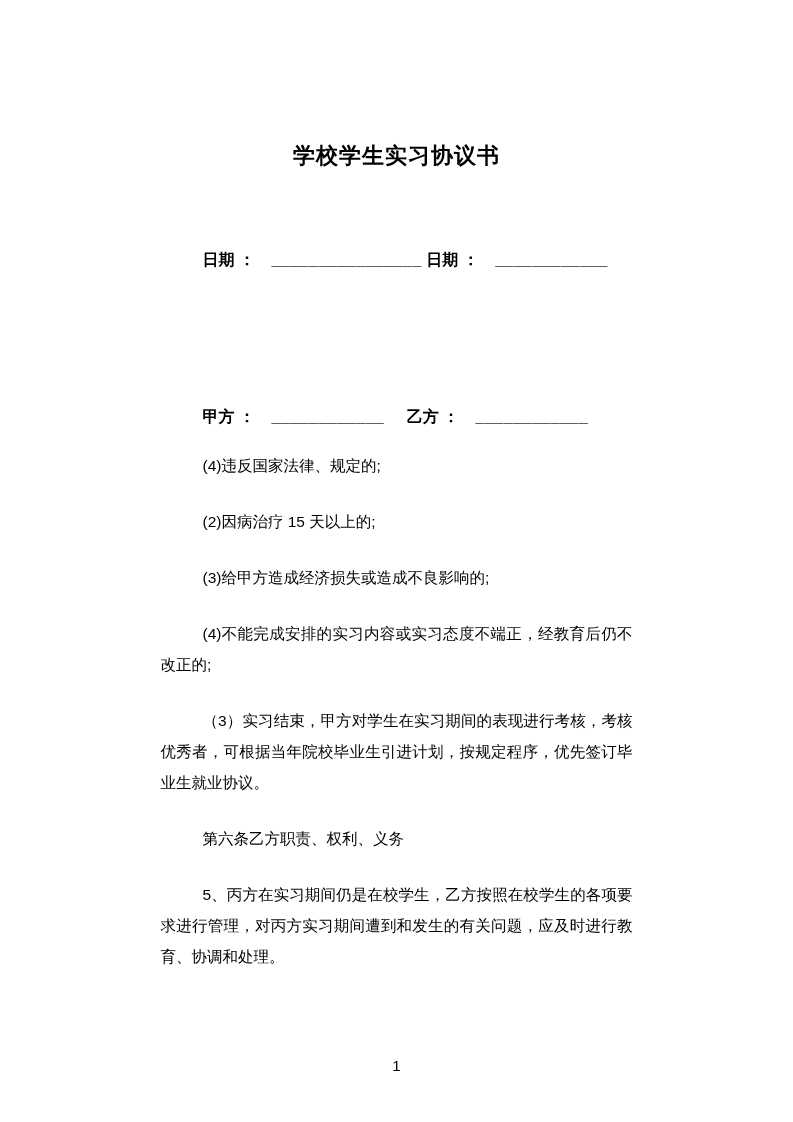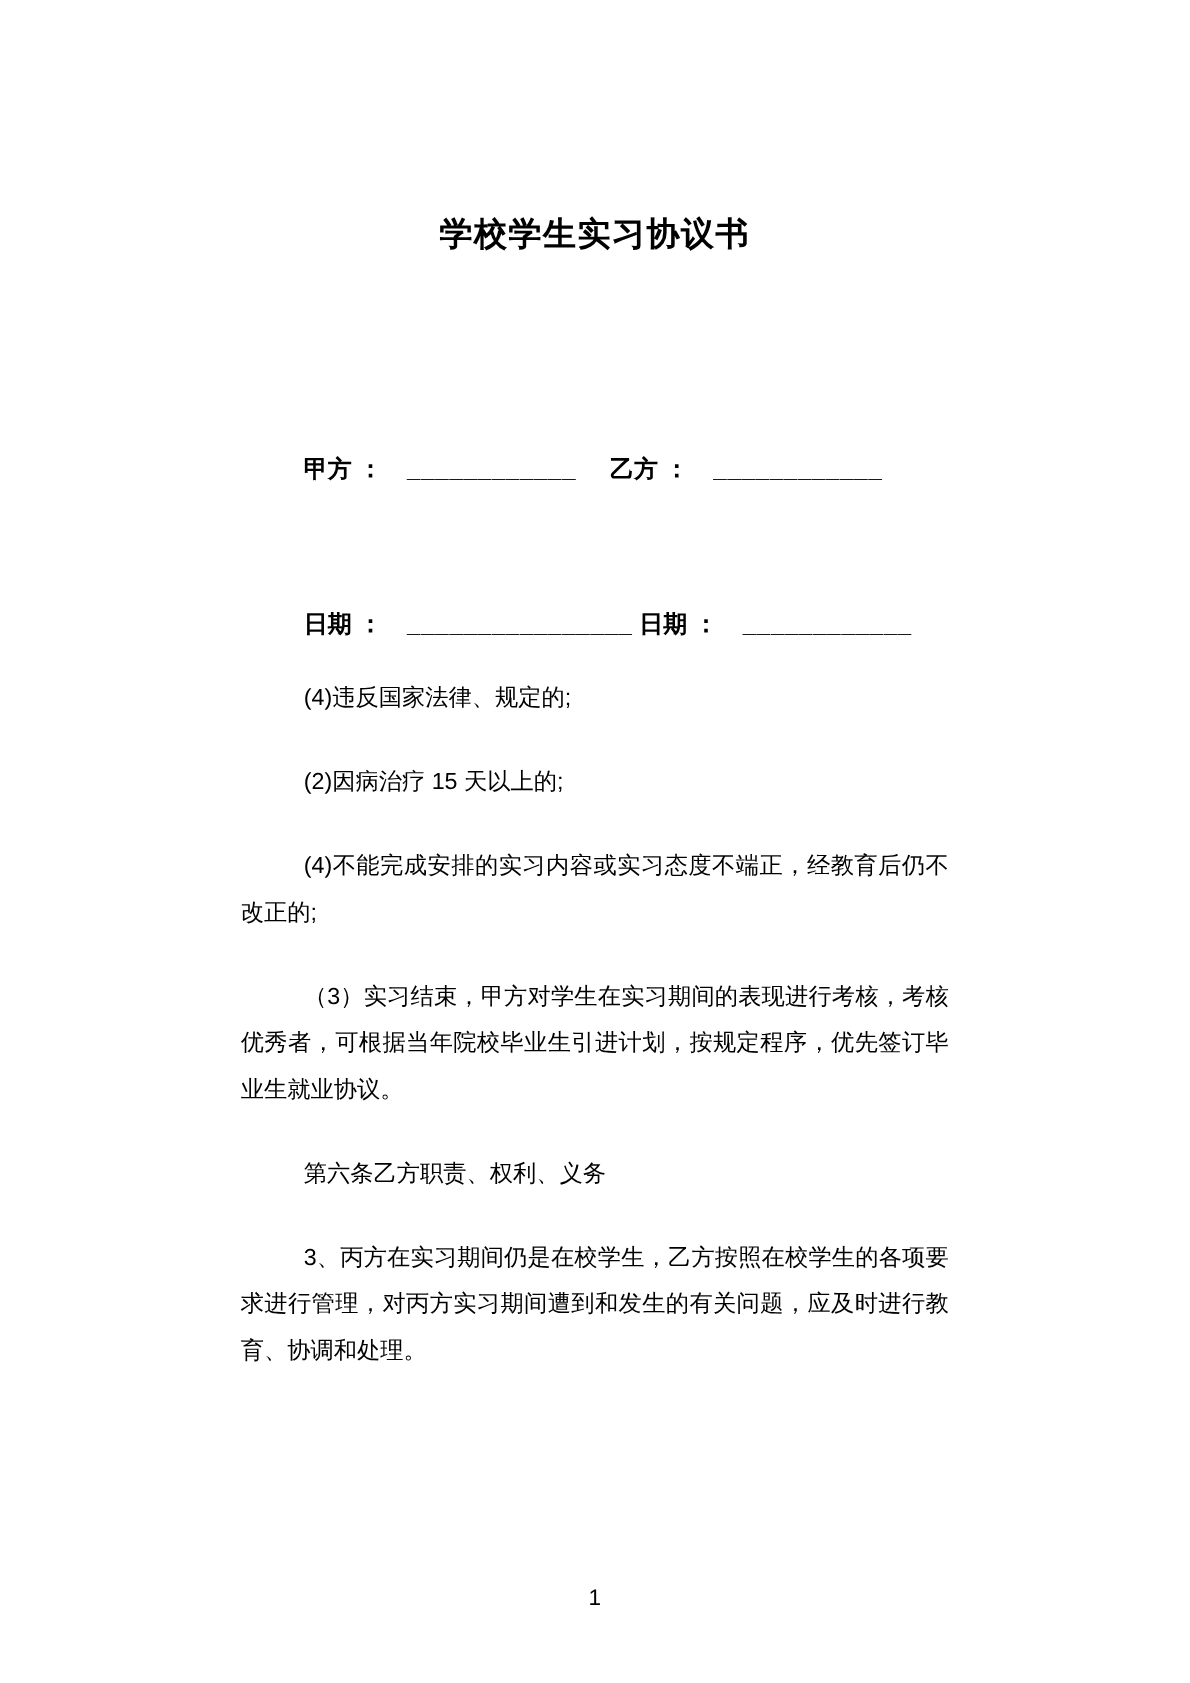--- a/index.html
+++ b/index.html
@@ -53,44 +53,45 @@
     font-size: 15px;
   }
 </style>
 </head>
 <body>
 
 <div class="page">
 
   <h1 class="doc-title">学校学生实习协议书</h1>
 
+  <p class="line bold date-line">
+    <span>日期 ：</span>
+    <span class="blank gap-sm">________________</span>
+    <span>日期 ：</span>
+    <span class="blank gap-sm">____________</span>
+  </p>
+
   <p class="line bold party-line">
     <span>甲方 ：</span>
     <span class="blank gap-sm">____________</span>
     <span class="gap-md">乙方 ：</span>
     <span class="blank gap-sm">____________</span>
   </p>
 
-  <p class="line bold date-line">
-    <span>日期 ：</span>
-    <span class="blank gap-sm">________________</span>
-    <span>日期 ：</span>
-    <span class="blank gap-sm">____________</span>
-  </p>
-
   <p class="para first-clause">(4)违反国家法律、规定的;</p>
 
   <p class="para">(2)因病治疗 15 天以上的;</p>
 
+  <p class="para">(3)给甲方造成经济损失或造成不良影响的;</p>
 
   <p class="para">(4)不能完成安排的实习内容或实习态度不端正，经教育后仍不改正的;</p>
 
   <p class="para">（3）实习结束，甲方对学生在实习期间的表现进行考核，考核优秀者，可根据当年院校毕业生引进计划，按规定程序，优先签订毕业生就业协议。</p>
 
   <p class="para">第六条乙方职责、权利、义务</p>
 
 
 
-  <p class="para">3、丙方在实习期间仍是在校学生，乙方按照在校学生的各项要求进行管理，对丙方实习期间遭到和发生的有关问题，应及时进行教育、协调和处理。</p>
+  <p class="para">5、丙方在实习期间仍是在校学生，乙方按照在校学生的各项要求进行管理，对丙方实习期间遭到和发生的有关问题，应及时进行教育、协调和处理。</p>
 
   <div class="page-number">1</div>
 
 </div>
 
 </body></html>

